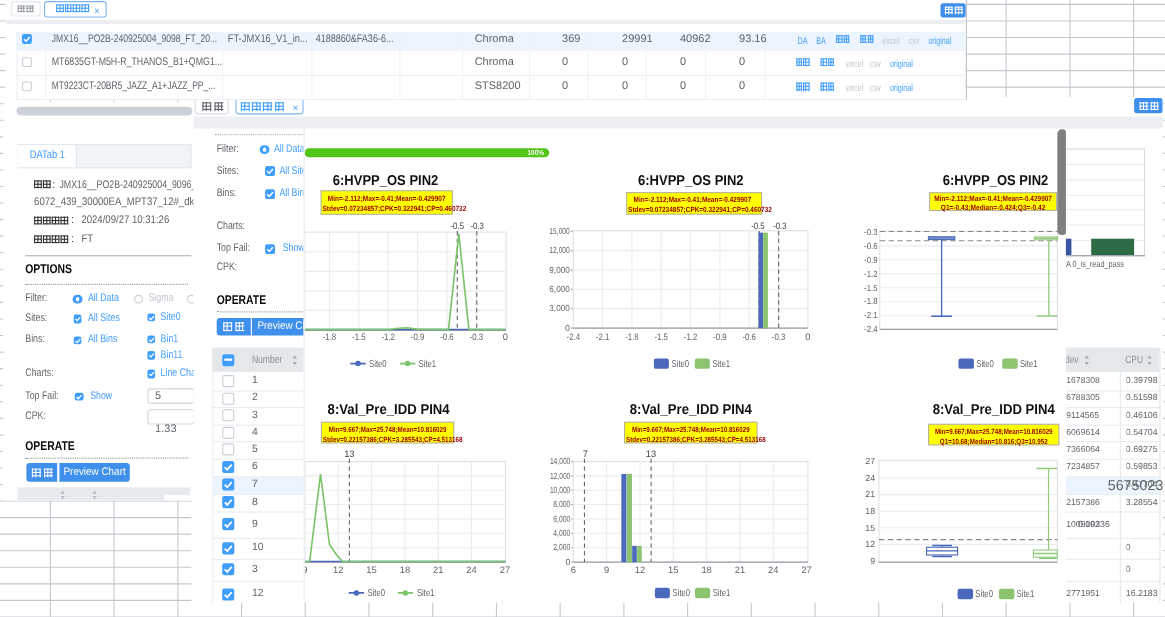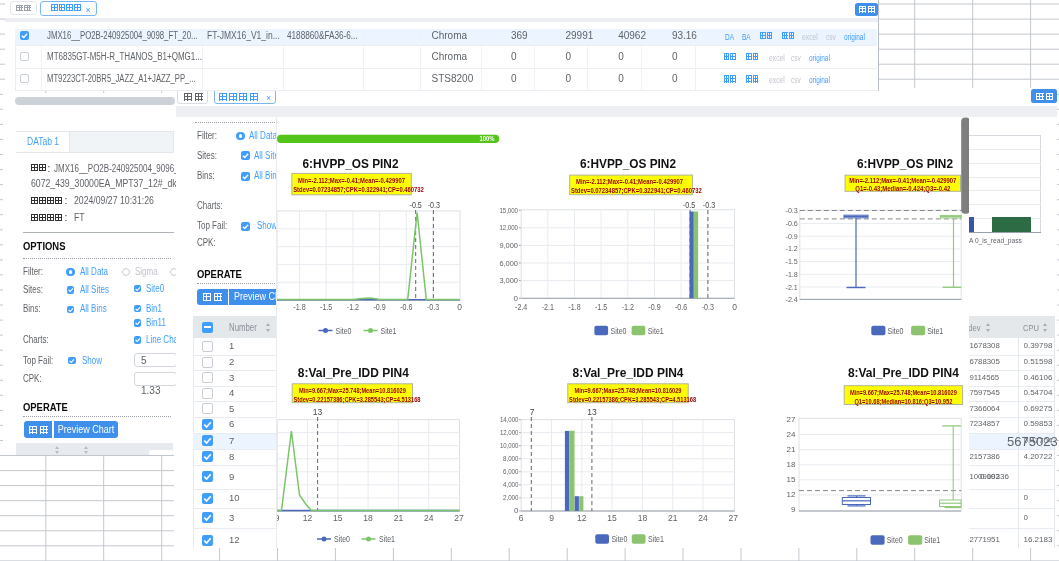--- a/index.html
+++ b/index.html
@@ -143,21 +143,21 @@
 <div style="position:absolute;left:28.4px;top:268.5px;width:11px;height:11px;background:#fff;border:1px solid #c9ced6;border-radius:2px;box-sizing:border-box;"></div>
 <div style="position:absolute;top:274.0px;font-size:9.5px;color:#5f6368;font-weight:normal;white-space:nowrap;line-height:0;left:55.0px;"><span style="line-height:0;vertical-align:middle">2</span></div>
 <div style="position:absolute;top:274.0px;font-size:7.8px;color:#5f6368;font-weight:normal;white-space:nowrap;line-height:0;left:795.4px;"><span style="line-height:0;vertical-align:middle">6788305</span></div>
 <div style="position:absolute;left:849.5px;top:269px;width:30px;height:10px;overflow:hidden;font-size:8px;color:#5f6368;line-height:10px">0.51598</div>
 <div style="position:absolute;left:28.4px;top:284.0px;width:11px;height:11px;background:#fff;border:1px solid #c9ced6;border-radius:2px;box-sizing:border-box;"></div>
 <div style="position:absolute;top:289.5px;font-size:9.5px;color:#5f6368;font-weight:normal;white-space:nowrap;line-height:0;left:55.0px;"><span style="line-height:0;vertical-align:middle">3</span></div>
 <div style="position:absolute;top:289.5px;font-size:7.8px;color:#5f6368;font-weight:normal;white-space:nowrap;line-height:0;left:795.4px;"><span style="line-height:0;vertical-align:middle">9114565</span></div>
 <div style="position:absolute;left:849.5px;top:284.5px;width:30px;height:10px;overflow:hidden;font-size:8px;color:#5f6368;line-height:10px">0.46106</div>
 <div style="position:absolute;left:28.4px;top:299.5px;width:11px;height:11px;background:#fff;border:1px solid #c9ced6;border-radius:2px;box-sizing:border-box;"></div>
 <div style="position:absolute;top:305.0px;font-size:9.5px;color:#5f6368;font-weight:normal;white-space:nowrap;line-height:0;left:55.0px;"><span style="line-height:0;vertical-align:middle">4</span></div>
-<div style="position:absolute;top:305.0px;font-size:7.8px;color:#5f6368;font-weight:normal;white-space:nowrap;line-height:0;left:795.4px;"><span style="line-height:0;vertical-align:middle">7597545</span></div>
+<div style="position:absolute;top:305.0px;font-size:7.8px;color:#5f6368;font-weight:normal;white-space:nowrap;line-height:0;left:795.4px;"><span style="line-height:0;vertical-align:middle">6069614</span></div>
 <div style="position:absolute;left:849.5px;top:300px;width:30px;height:10px;overflow:hidden;font-size:8px;color:#5f6368;line-height:10px">0.54704</div>
 <div style="position:absolute;left:28.4px;top:315.0px;width:11px;height:11px;background:#fff;border:1px solid #c9ced6;border-radius:2px;box-sizing:border-box;"></div>
 <div style="position:absolute;top:320.5px;font-size:9.5px;color:#5f6368;font-weight:normal;white-space:nowrap;line-height:0;left:55.0px;"><span style="line-height:0;vertical-align:middle">5</span></div>
 <div style="position:absolute;top:320.5px;font-size:7.8px;color:#5f6368;font-weight:normal;white-space:nowrap;line-height:0;left:795.4px;"><span style="line-height:0;vertical-align:middle">7366064</span></div>
 <div style="position:absolute;left:849.5px;top:315.5px;width:30px;height:10px;overflow:hidden;font-size:8px;color:#5f6368;line-height:10px">0.69275</div>
 <div style="position:absolute;left:28.4px;top:330.5px;width:11px;height:11px;background:#409eff;border-radius:2px;">
       <svg width="11" height="11" style="position:absolute;left:0;top:0" viewBox="0 0 12 12">
         <path d="M2.5 6.2 L5 8.7 L9.5 3.6" stroke="#fff" stroke-width="1.8" fill="none"></path>
       </svg>
     </div>
@@ -172,21 +172,21 @@
 <div style="position:absolute;top:352.5px;font-size:9.5px;color:#5f6368;font-weight:normal;white-space:nowrap;line-height:0;left:55.0px;"><span style="line-height:0;vertical-align:middle">7</span></div>
 <div style="position:absolute;top:352.5px;font-size:13px;color:#5f6368;font-weight:normal;white-space:nowrap;line-height:0;left:833px;"><span style="line-height:0;vertical-align:middle">5675023</span></div>
 <div style="position:absolute;left:849.5px;top:347.5px;width:30px;height:10px;overflow:hidden;font-size:8px;color:#5f6368;line-height:10px">0.47704</div>
 <div style="position:absolute;left:28.4px;top:363.0px;width:11px;height:11px;background:#409eff;border-radius:2px;">
       <svg width="11" height="11" style="position:absolute;left:0;top:0" viewBox="0 0 12 12">
         <path d="M2.5 6.2 L5 8.7 L9.5 3.6" stroke="#fff" stroke-width="1.8" fill="none"></path>
       </svg>
     </div>
 <div style="position:absolute;top:368.5px;font-size:9.5px;color:#5f6368;font-weight:normal;white-space:nowrap;line-height:0;left:55.0px;"><span style="line-height:0;vertical-align:middle">8</span></div>
 <div style="position:absolute;top:368.5px;font-size:7.8px;color:#5f6368;font-weight:normal;white-space:nowrap;line-height:0;left:795.4px;"><span style="line-height:0;vertical-align:middle">2157386</span></div>
-<div style="position:absolute;left:849.5px;top:363.5px;width:30px;height:10px;overflow:hidden;font-size:8px;color:#5f6368;line-height:10px">4.20722</div>
+<div style="position:absolute;left:849.5px;top:363.5px;width:30px;height:10px;overflow:hidden;font-size:8px;color:#5f6368;line-height:10px">3.28554</div>
 <div style="position:absolute;left:28.4px;top:383.0px;width:11px;height:11px;background:#409eff;border-radius:2px;">
       <svg width="11" height="11" style="position:absolute;left:0;top:0" viewBox="0 0 12 12">
         <path d="M2.5 6.2 L5 8.7 L9.5 3.6" stroke="#fff" stroke-width="1.8" fill="none"></path>
       </svg>
     </div>
 <div style="position:absolute;top:388.5px;font-size:9.5px;color:#5f6368;font-weight:normal;white-space:nowrap;line-height:0;left:55.0px;"><span style="line-height:0;vertical-align:middle">9</span></div>
 <div style="position:absolute;top:388.5px;font-size:7.8px;color:#5f6368;font-weight:normal;white-space:nowrap;line-height:0;left:795.4px;"><span style="line-height:0;vertical-align:middle">1009192</span></div>
 <div style="position:absolute;left:806px;top:383.5px;width:30px;height:10px;overflow:hidden;font-size:8px;color:#5f6368;line-height:10px">0.00336</div>
 <div style="position:absolute;left:28.4px;top:404.5px;width:11px;height:11px;background:#409eff;border-radius:2px;">
       <svg width="11" height="11" style="position:absolute;left:0;top:0" viewBox="0 0 12 12">

